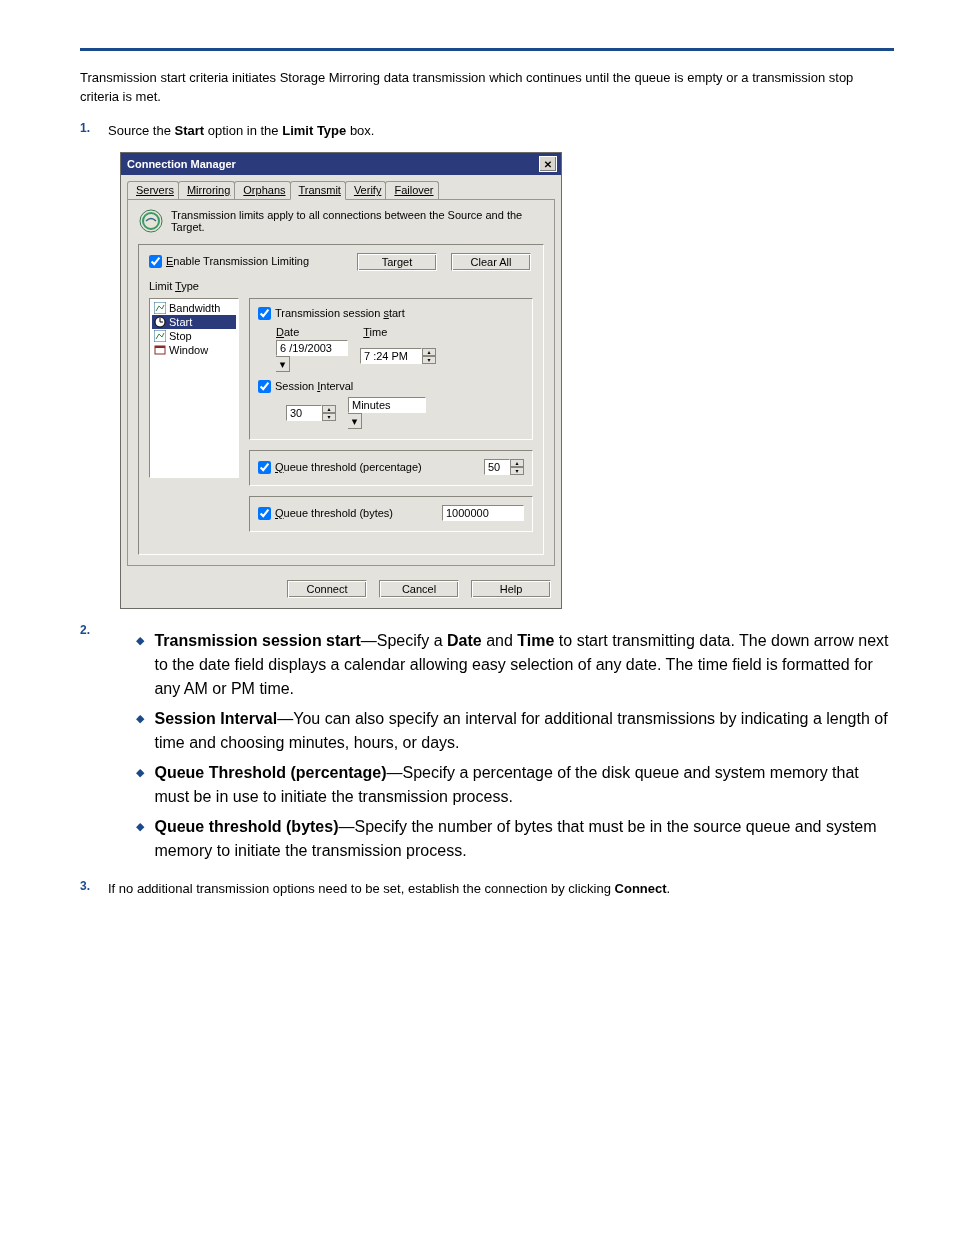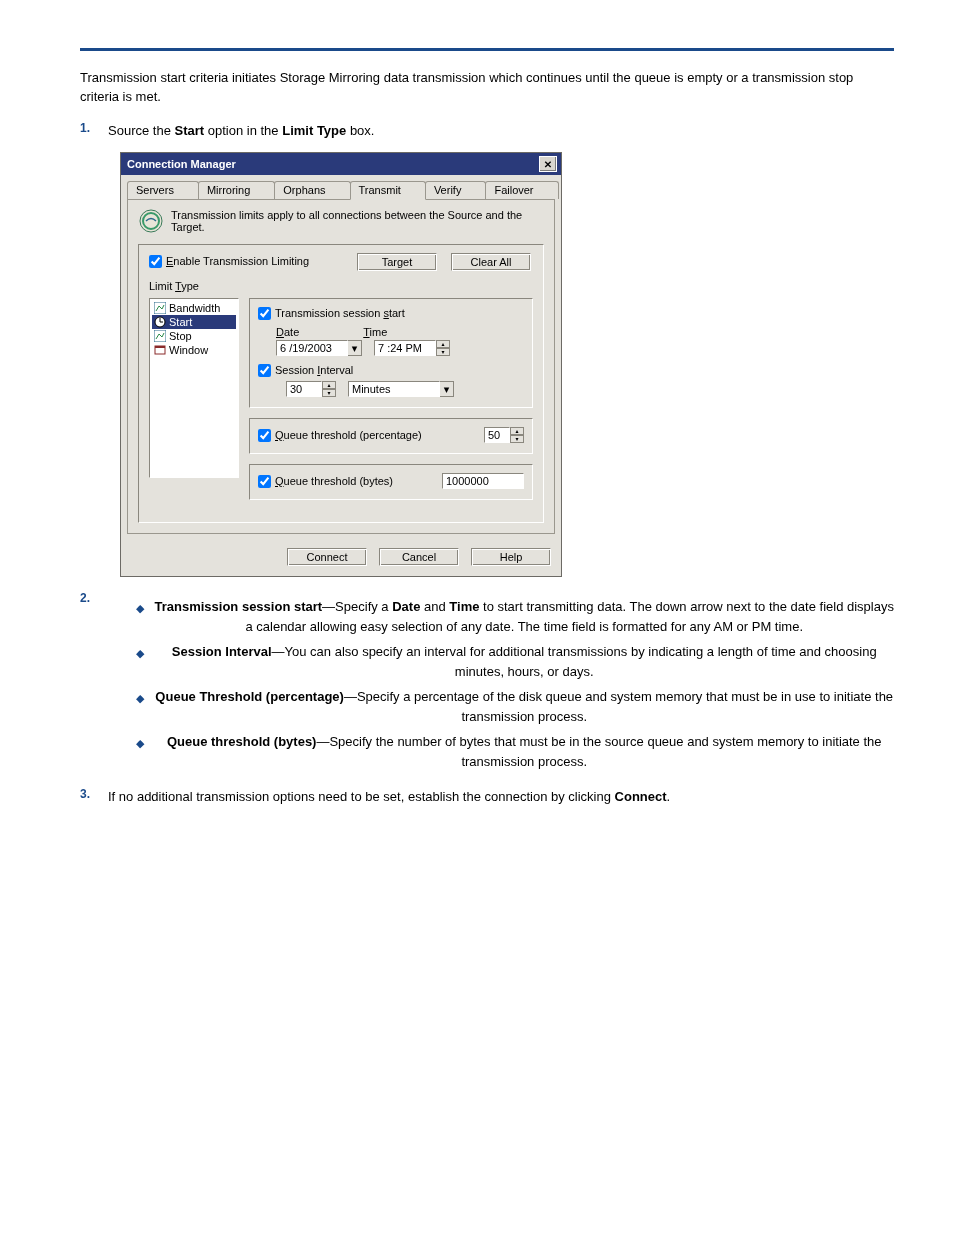--- a/index.html
+++ b/index.html
@@ -12,21 +12,21 @@
   ol.steps>li{display:flex;align-items:flex-start;margin:6px 0 10px 0;}
   .step-num{color:#1a4a8a;font-weight:700;font-size:12px;width:28px;flex:0 0 28px;}
   .step-body{font-size:13px;line-height:1.5;flex:1;}
   .step-body strong{font-weight:700;}
   .screenshot-wrap{margin:12px 0 14px 40px;}
   
   .dialog{width:440px;background:#e4e2dc;border:1px solid #6c6a65;font-family:Tahoma,Arial,sans-serif;font-size:11px;color:#000;}
   .titlebar{background:#2a3a7a;color:#fff;display:flex;align-items:center;justify-content:space-between;padding:3px 4px 3px 6px;font-weight:700;}
   .titlebar .close{width:16px;height:14px;background:#d9d6cf;border:1px solid #fff;color:#000;display:flex;align-items:center;justify-content:center;font-size:10px;font-weight:700;box-shadow:inset -1px -1px #7a7a7a;}
   .tabs{display:flex;gap:0;margin:6px 6px 0 6px;border-bottom:1px solid #9a978e;}
-  .tab{padding:2px 24px 3px 8px;border:1px solid #9a978e;border-bottom:none;background:#e4e2dc;border-radius:3px 3px 0 0;margin-right:-1px;position:relative;}
+  .tab{padding:2px 4px 3px 8px;border:1px solid #9a978e;border-bottom:none;background:#e4e2dc;border-radius:3px 3px 0 0;margin-right:-1px;position:relative;text-decoration:underline;}
   .tab.active{background:#e4e2dc;z-index:2;border-bottom:1px solid #e4e2dc;margin-bottom:-1px;}
   .panel{margin:0 6px 6px 6px;border:1px solid #9a978e;border-top:none;padding:8px 10px 10px 10px;}
   .note-row{display:flex;align-items:center;gap:8px;}
   .note-icon{width:26px;height:26px;border-radius:50%;display:flex;align-items:center;justify-content:center;}
   .note-icon svg{width:24px;height:24px;}
   .inset-box{border:1px solid #fff;border-top-color:#8a877e;border-left-color:#8a877e;margin-top:10px;padding:10px 10px 12px 10px;position:relative;}
   .chk{display:inline-flex;align-items:flex-start;gap:4px;}
   .chk input{margin:0;}
   .u{text-decoration:underline;}
   .lbl{margin-top:10px;}
@@ -35,32 +35,32 @@
   .cols{display:flex;gap:0;margin-top:6px;}
   .listbox{width:90px;height:180px;border:1px solid #8a877e;border-right-color:#fff;border-bottom-color:#fff;background:#fff;padding:2px;box-sizing:border-box;}
   .listitem{display:flex;align-items:center;gap:3px;padding:1px 2px;}
   .listitem.sel{background:#2a3a7a;color:#fff;}
   .listitem svg{flex:0 0 12px;width:12px;height:12px;}
   .rightcol{flex:1;padding-left:10px;}
   .group{border:1px solid #fff;border-top-color:#8a877e;border-left-color:#8a877e;padding:8px 8px 10px 8px;margin-bottom:10px;position:relative;}
   .field-row{display:flex;gap:18px;margin-top:4px;margin-left:18px;}
   .ctrl-row{display:flex;gap:12px;margin-top:2px;margin-left:18px;align-items:center;}
   .textbox{background:#fff;border:1px solid #8a877e;border-right-color:#fff;border-bottom-color:#fff;padding:1px 3px;height:16px;box-sizing:border-box;display:inline-flex;align-items:center;}
-  .dd{display:inline-flex;}
+  .dd{display:inline-flex;flex-direction:column;}
   .dd .arrow{width:14px;height:16px;background:#e4e2dc;border:1px solid #8a877e;border-left:none;box-sizing:border-box;display:flex;align-items:center;justify-content:center;}
   .spin{display:inline-flex;}
   .spin .arrows{width:14px;height:16px;display:flex;flex-direction:column;}
   .spin .arrows div{flex:1;background:#e4e2dc;border:1px solid #8a877e;display:flex;align-items:center;justify-content:center;font-size:6px;line-height:1;}
   .row-inline{display:flex;align-items:center;justify-content:space-between;}
   .bottom-btns{display:flex;justify-content:flex-end;gap:12px;padding:8px 10px 10px 10px;}
   
   ul.bullets{list-style:none;padding:0;margin:6px 0 0 28px;}
   ul.bullets>li{display:flex;align-items:flex-start;margin:6px 0;}
   .diamond{color:#1a4a8a;font-size:11px;margin-right:10px;margin-top:3px;}
-  .bullet-body{font-size:13px;line-height:1.5;flex:1;text-align:center;}
+  .bullet-body{font-size:16px;line-height:1.5;flex:1;}
 </style>
 </head>
 <body>
 <div class="page">
   <div class="rule-top"></div>
   <div class="content">
     <p class="intro">Transmission start criteria initiates Storage Mirroring data transmission which continues until the queue is empty or a transmission stop criteria is met.</p>
 
     <ol class="steps">
       <li>
@@ -172,21 +172,21 @@
                   </label>
                   <div class="ctrl-row" style="margin-left:28px">
                     <span class="spin">
                       <span class="textbox" style="width:36px">30</span>
                       <span class="arrows">
                           <div>▴</div>
                           <div>▾</div>
                         </span>
                     </span>
                     <span class="dd">
-                      <span class="textbox" style="width:92px">Minutes</span>
+                      <span class="textbox" style="width:78px">Minutes</span>
                       <span class="arrow">▾</span>
                     </span>
                   </div>
                 </div>
 
                 <div class="group">
                   <div class="row-inline">
                     <label class="chk">
                       <input type="checkbox" checked="" style="">
                       <span><span class="u">Q</span><span>ueue threshold (percentage)</span></span>

